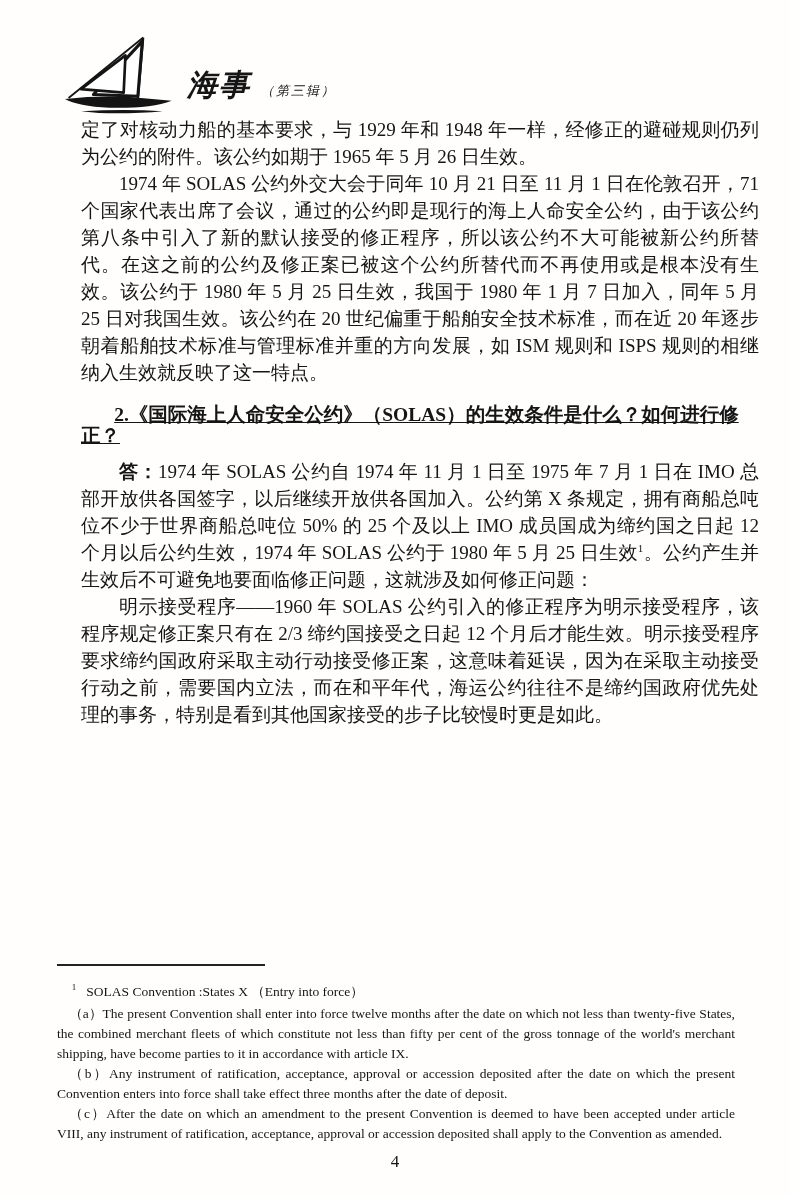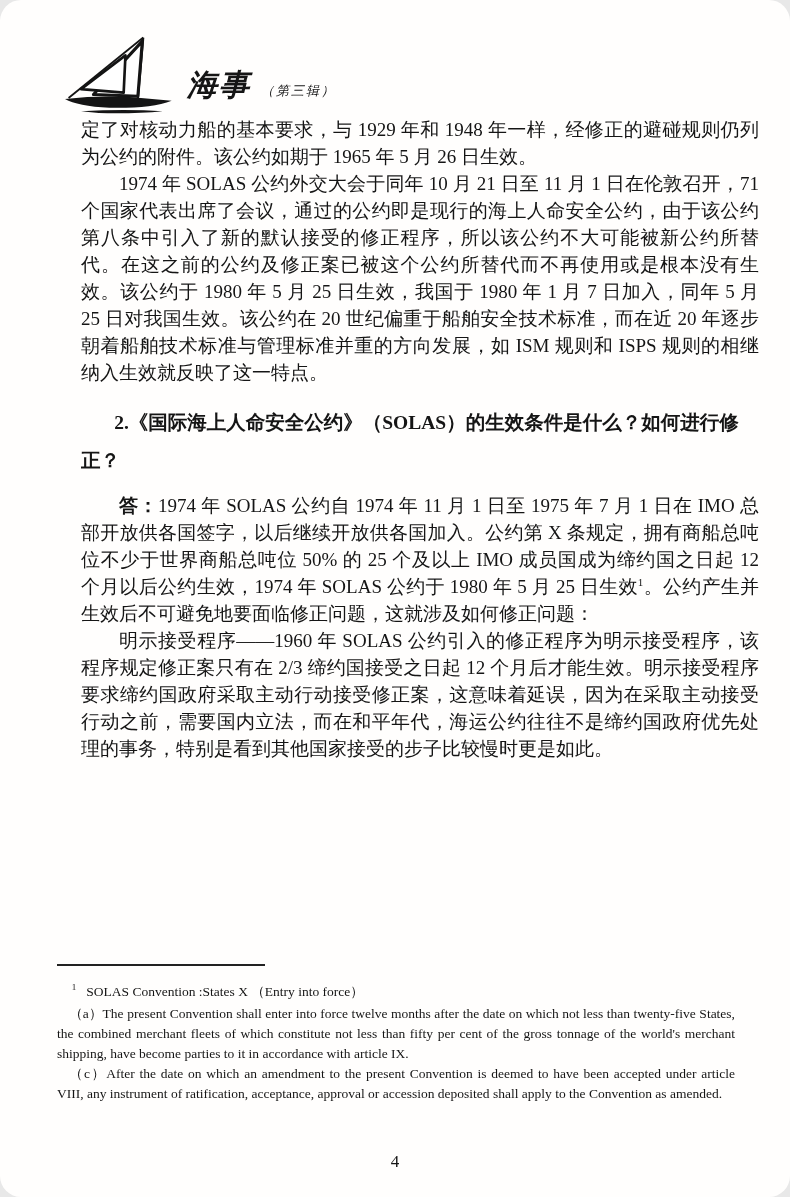--- a/index.html
+++ b/index.html
@@ -5,21 +5,20 @@
   html, body { margin: 0; padding: 0; background: #e8e8e8; }
   .page {
     position: relative;
     width: 790px;
     height: 1197px;
     margin: 0 auto;
     background: #fffefd;
     color: #151515;
     font-family: "Liberation Serif", "DejaVu Serif", serif;
     overflow: hidden;
-    border-radius: 21px;
   }
 
   
   .header {
     position: absolute;
     top: 34px;
     left: 57px;
     width: 678px;
     height: 80px;
     display: flex;
@@ -61,21 +60,22 @@
     line-height: 27px;
     text-align: justify;
     text-indent: 2em;
   }
   .body-text p.continued { text-indent: 0; }
   .q-heading {
     font-size: 19.5px;
     font-weight: bold;
     margin: 18px 0 12px 0;
     text-indent: 1.7em;
-    line-height: 38px;
+    line-height: 21px;
+    text-decoration: underline;
   }
   .answer-label { font-weight: bold; }
   sup.fn-ref { font-size: 11px; line-height: 0; vertical-align: super; }
 
   
   .footer-block {
     position: absolute;
     top: 964px;
     left: 57px;
     width: 678px;
@@ -143,19 +143,20 @@
     <p><span class="answer-label">答：</span><span>1974 年 SOLAS 公约自 1974 年 11 月 1 日至 1975 年 7 月 1 日在 IMO 总部开放供各国签字，以后继续开放供各国加入。公约第 X 条规定，拥有商船总吨位不少于世界商船总吨位 50% 的 25 个及以上 IMO 成员国成为缔约国之日起 12 个月以后公约生效，1974 年 SOLAS 公约于 1980 年 5 月 25 日生效</span><sup class="fn-ref">1</sup><span>。公约产生并生效后不可避免地要面临修正问题，这就涉及如何修正问题：</span></p>
 
     <p>明示接受程序——1960 年 SOLAS 公约引入的修正程序为明示接受程序，该程序规定修正案只有在 2/3 缔约国接受之日起 12 个月后才能生效。明示接受程序要求缔约国政府采取主动行动接受修正案，这意味着延误，因为在采取主动接受行动之前，需要国内立法，而在和平年代，海运公约往往不是缔约国政府优先处理的事务，特别是看到其他国家接受的步子比较慢时更是如此。</p>
   </div>
 
   <div class="footer-block">
     <div class="fn-rule"></div>
     <div class="footnote">
       <p class="fn-title"><sup>1</sup><span>SOLAS  Convention :States X （Entry into force）</span></p>
       <p>（a）The present Convention shall enter into force twelve months after the date on which not less than twenty-five States, the combined merchant fleets of which constitute not less than fifty per cent of the gross tonnage of the world's merchant shipping, have become parties to it in accordance with article IX.</p>
+      <p>（b）Any instrument of ratification, acceptance, approval or accession deposited after the date on which the present Convention enters into force shall take effect three months after the date of deposit.</p>
       <p>（c）After the date on which an amendment to the present Convention is deemed to have been accepted under article VIII, any instrument of ratification, acceptance, approval or accession deposited shall apply to the Convention as amended.</p>
     </div>
   </div>
 
   <div class="page-number">4</div>
 
 </div>
 
 </body></html>

